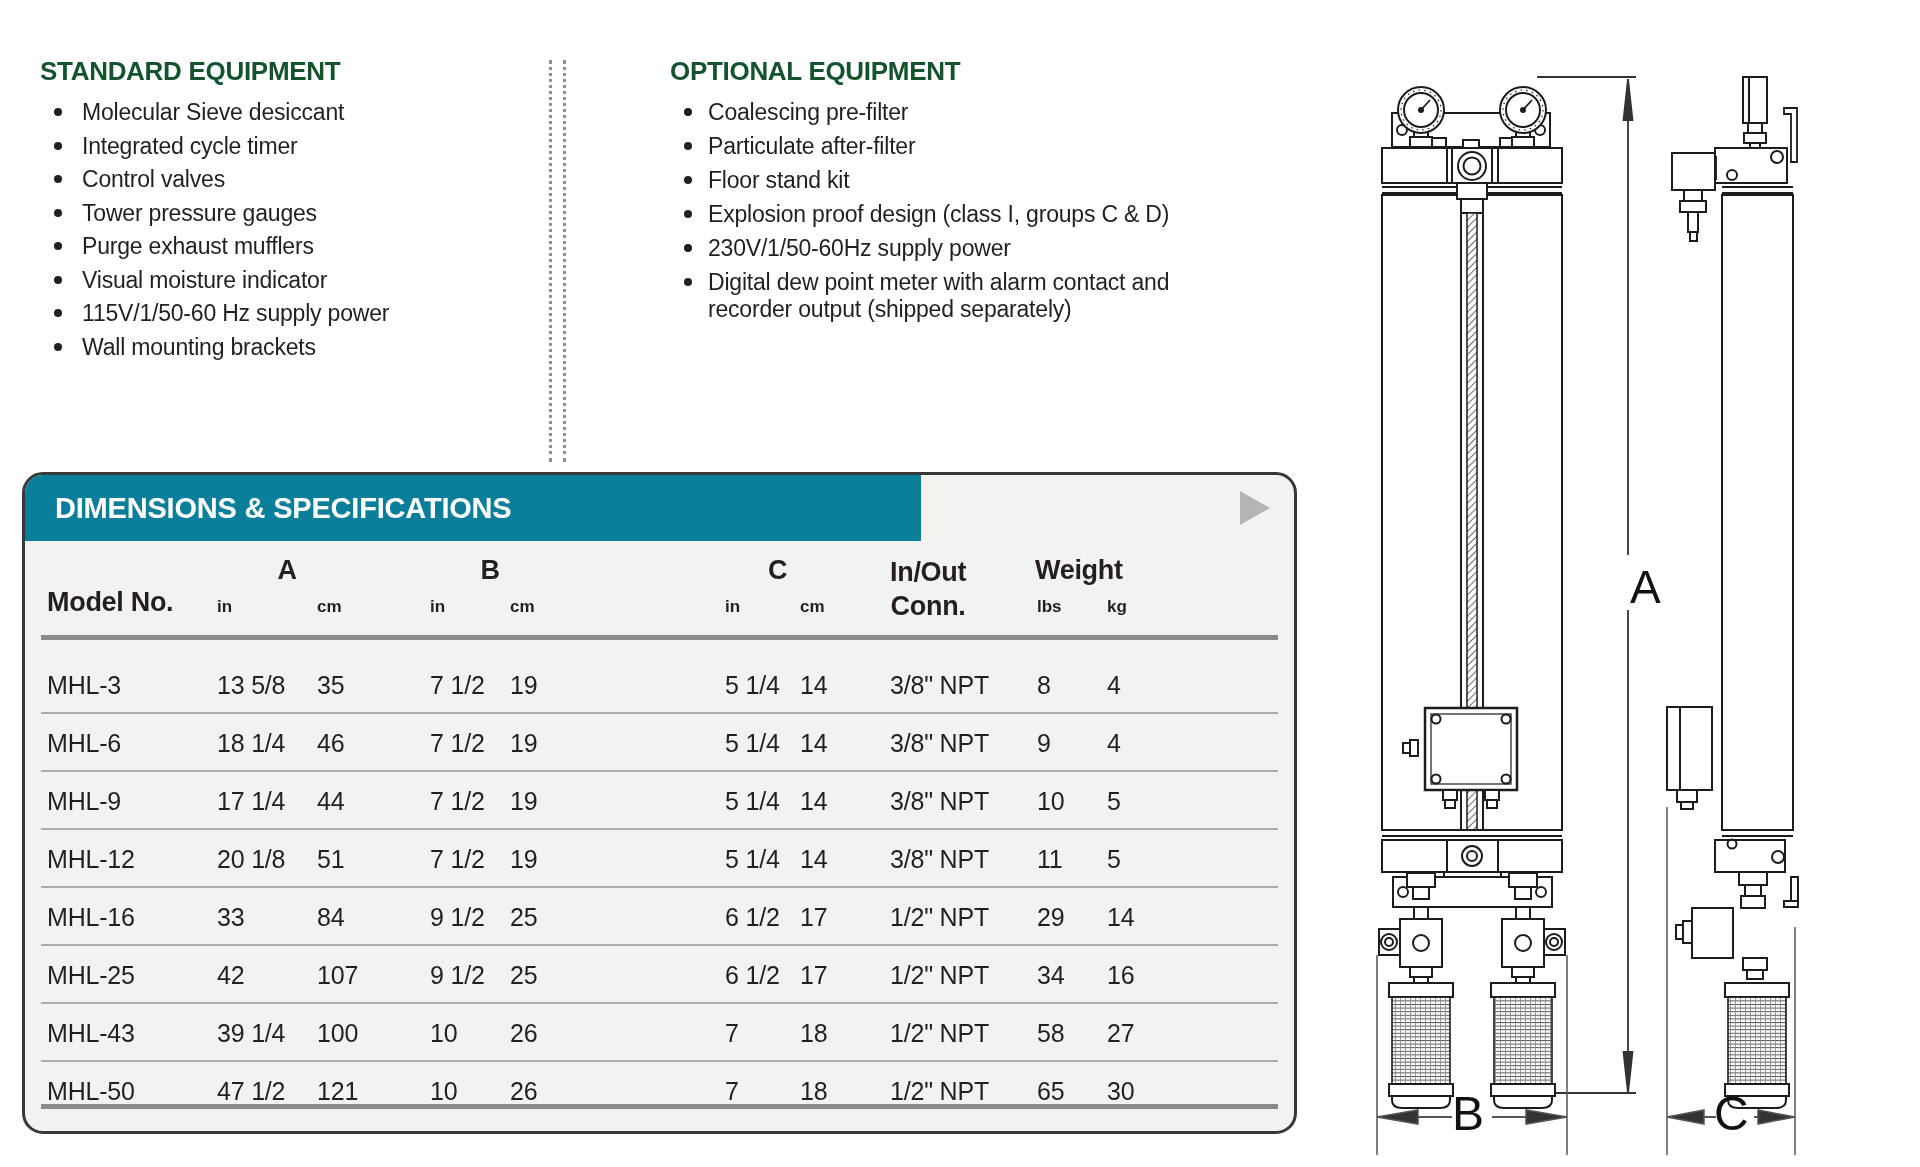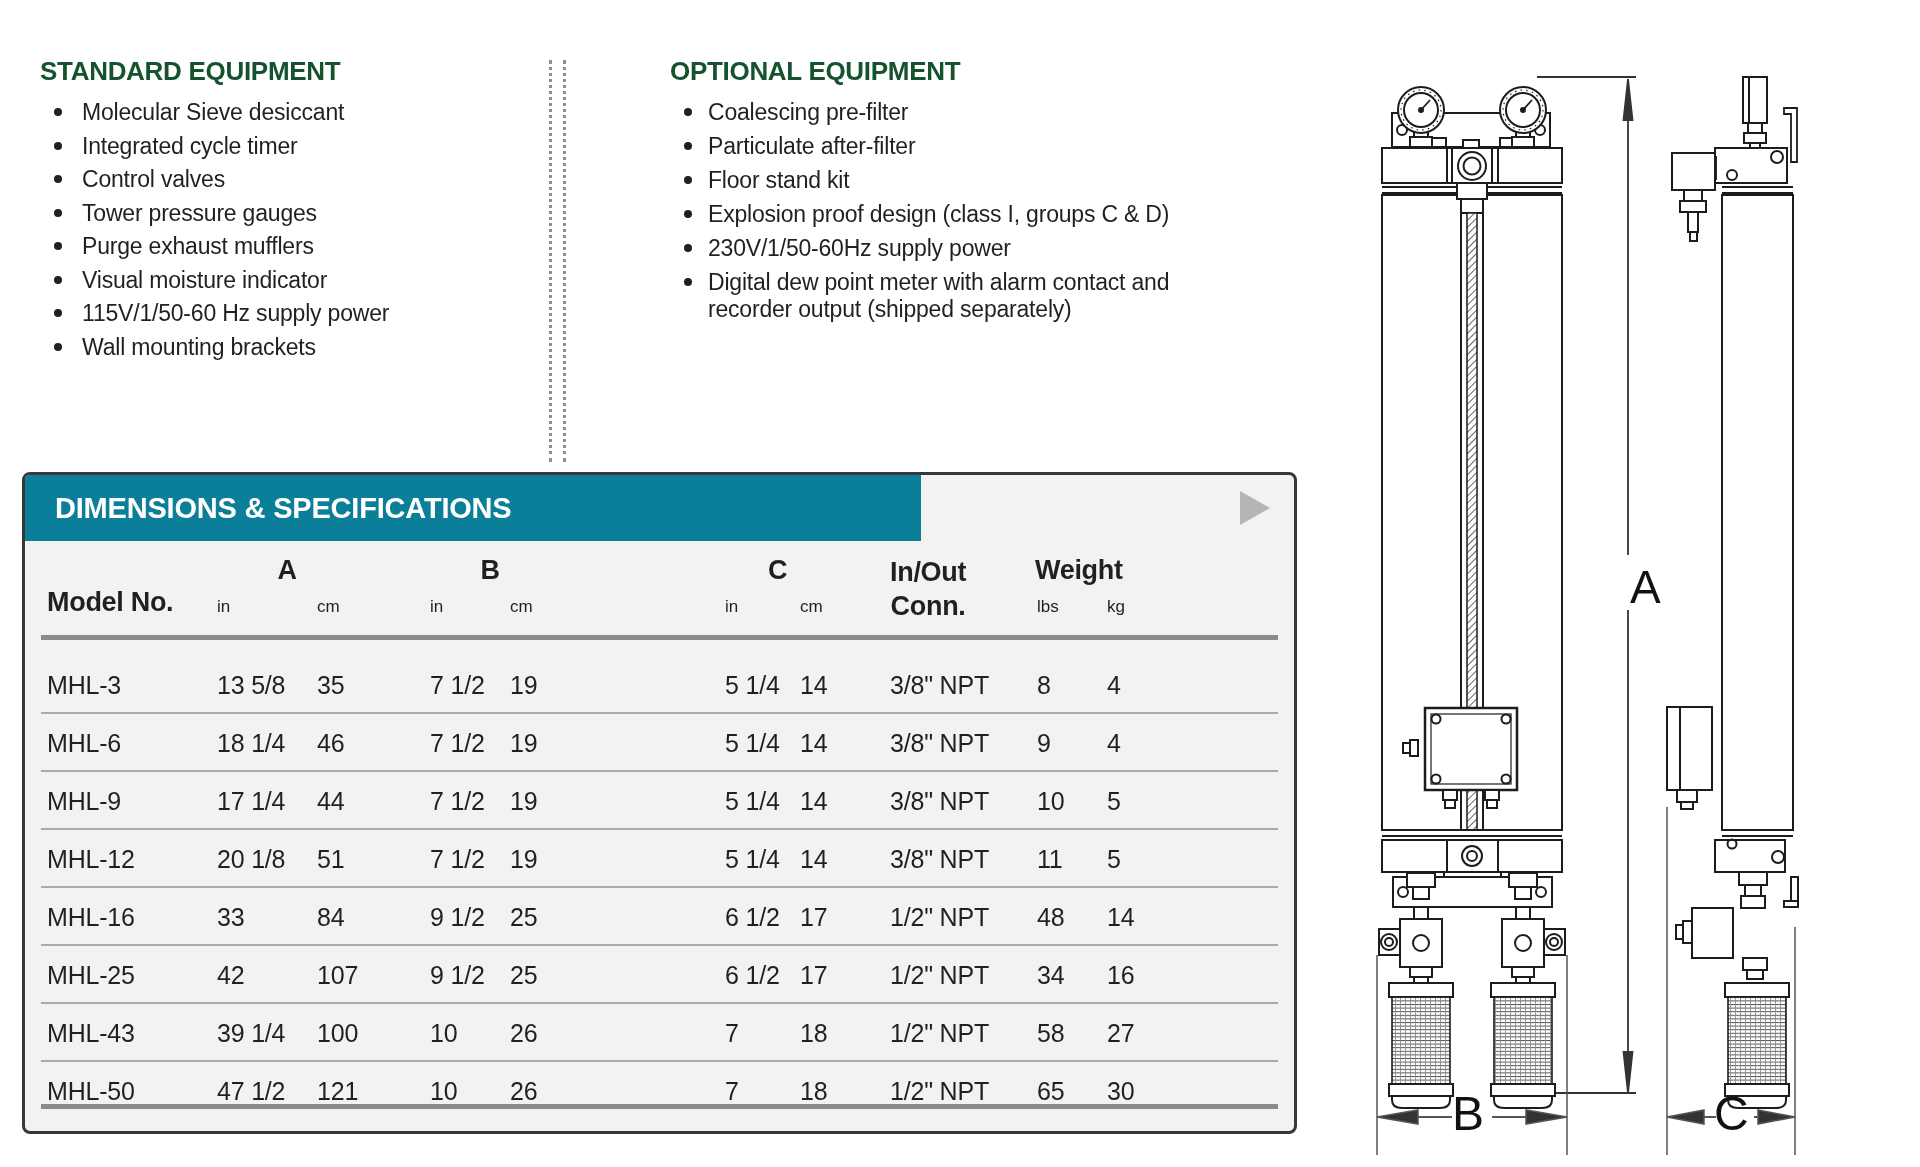--- a/index.html
+++ b/index.html
@@ -14,28 +14,28 @@
   .eq-list li{position:relative;padding-left:30px;font-size:23px;line-height:27px;
     margin-bottom:6.5px;letter-spacing:-0.2px;}
   #opt-col .eq-list li{padding-left:26px;margin-bottom:7px;max-width:545px;}
   .dot{position:absolute;left:2px;top:9px;width:8px;height:8px;border-radius:50%;background:#231f20;}
 
   
   .dotline{position:absolute;top:60px;height:402px;width:0;border-left:3px dotted #8f8f8f;}
 
   
   #spec-card{position:absolute;left:22px;top:472px;width:1269px;height:656px;
-    background:#f2f2f1;border:3px solid #383838;border-radius:8px;overflow:hidden;}
+    background:#f2f2f1;border:3px solid #383838;border-radius:21px;overflow:hidden;}
   #card-header-bar{position:absolute;left:0;top:0;width:896px;height:66px;background:#0b7f99;}
   #card-title{font-size:29px;font-weight:bold;color:#ffffff;line-height:66px;padding-left:30px;letter-spacing:-0.2px;}
   #header-arrow{position:absolute;left:1215px;top:16px;width:0;height:0;
     border-left:30px solid #b5b5b5;border-top:17px solid transparent;border-bottom:17px solid transparent;}
 
   .colhead{position:absolute;font-weight:bold;font-size:27px;letter-spacing:-0.3px;}
-  .subhead{position:absolute;top:122px;font-weight:normal;font-size:17px;}
+  .subhead{position:absolute;top:122px;font-weight:bold;font-size:17px;}
   .grp{top:80px;text-align:center;}
   .rule{position:absolute;left:16px;right:16px;background:#8b8b8b;height:5px;}
 
   #rows{position:absolute;left:0;right:0;top:165px;margin-top:16px;}
   .trow{position:relative;height:58px;}
   .trow:not(:last-child)::after{content:"";position:absolute;left:16px;right:16px;bottom:0;height:2px;background:#ababab;}
   .trow span{position:absolute;top:0;line-height:58px;font-size:25px;letter-spacing:-0.2px;white-space:nowrap;}
   .c-model{left:22px;}  .c-ain{left:192px;} .c-acm{left:292px;}
   .c-bin{left:405px;}  .c-bcm{left:485px;} .c-cin{left:700px;} .c-ccm{left:775px;}
   .c-conn{left:865px;} .c-lbs{left:1012px;} .c-kg{left:1082px;}
@@ -156,21 +156,21 @@
     </div>
     <div class="trow">
       <span class="c-model">MHL-16</span>
         <span class="c-ain">33</span>
         <span class="c-acm">84</span>
         <span class="c-bin">9 1/2</span>
         <span class="c-bcm">25</span>
         <span class="c-cin">6 1/2</span>
         <span class="c-ccm">17</span>
         <span class="c-conn">1/2" NPT</span>
-        <span class="c-lbs">48</span>
+        <span class="c-lbs">29</span>
         <span class="c-kg">14</span>
     </div>
     <div class="trow">
       <span class="c-model">MHL-25</span>
         <span class="c-ain">42</span>
         <span class="c-acm">107</span>
         <span class="c-bin">9 1/2</span>
         <span class="c-bcm">25</span>
         <span class="c-cin">6 1/2</span>
         <span class="c-ccm">17</span>

